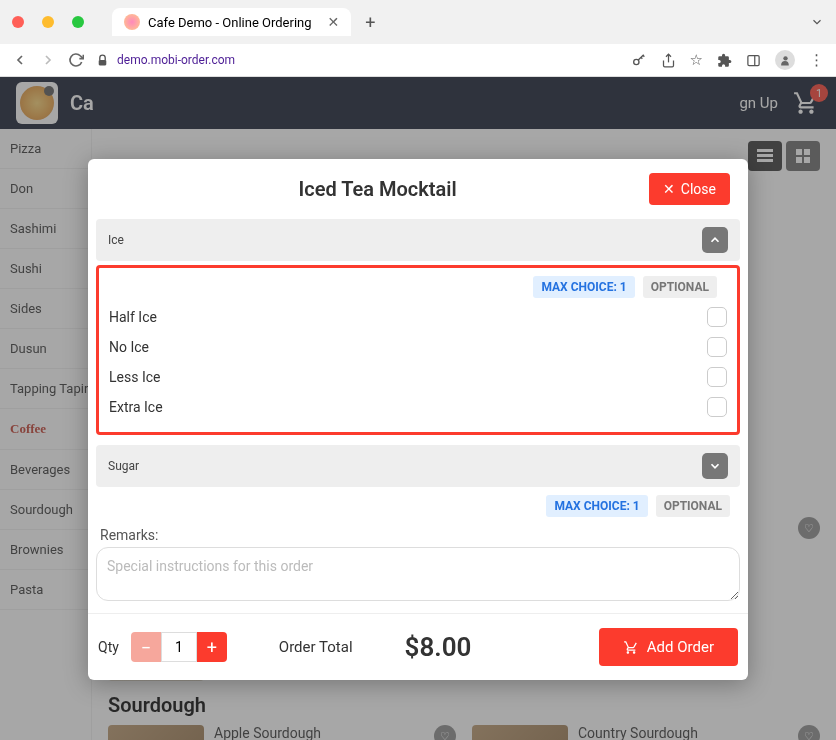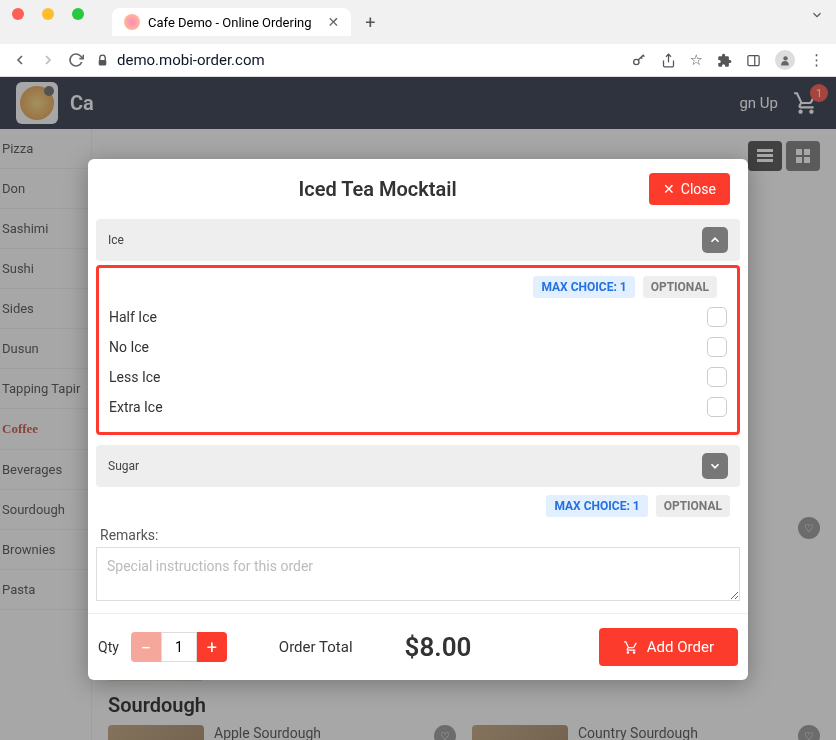--- a/index.html
+++ b/index.html
@@ -1,34 +1,34 @@
 <!DOCTYPE html>
 <html><head>
 <meta charset="utf-8">
 <style>
 * { margin: 0; padding: 0; box-sizing: border-box; font-family: -apple-system, BlinkMacSystemFont, "Segoe UI", Roboto, sans-serif; }
 body { width: 836px; height: 740px; background: #fff; overflow: hidden; position: relative; }
 
 
 .browser-chrome { background: #fff; border-bottom: 1px solid #ddd; }
-.window-controls { display: flex; align-items: flex-start; padding: 8px 12px; gap: 18px; background: #f1f1f1; }
+.window-controls { display: flex; align-items: center; padding: 8px 12px; gap: 18px; background: #f1f1f1; }
 .window-dot { width: 12px; height: 12px; border-radius: 50%; }
 .dot-red { background: #ff5f57; }
 .dot-yellow { background: #febc2e; }
 .dot-green { background: #28c840; }
 .tabs-row { display: flex; align-items: center; flex: 1; margin-left: 10px; gap: 8px;}
 .browser-tab { display: flex; align-items: center; gap: 8px; background: #fff; padding: 6px 12px; border-radius: 8px 8px 0 0; font-size: 13px; }
 .tab-favicon { width: 16px; height: 16px; border-radius: 50%; background: radial-gradient(circle,#f8b 0,#fc8 100%); }
 .tab-close { color: #666; font-size: 14px; margin-left: 8px; }
 .new-tab { color: #555; font-size: 18px; padding: 0 6px; }
 .chrome-expand { margin-left: auto; color: #555; }
 .toolbar { display: flex; align-items: center; padding: 6px 12px; gap: 12px; background:#fff;}
 .nav-btn { color: #666; font-size: 16px; }
 .nav-btn.disabled { color: #bbb; }
-.url-bar { display: flex; align-items: center; flex: 1; gap: 8px; font-size: 15px; color: #0f172a; }
+.url-bar { display: flex; align-items: center; flex: 1; gap: 8px; font-size: 12px; color: #4c1d95; }
 .lock-icon { color: #555; }
 .toolbar-icons { display: flex; gap: 14px; color: #555; font-size: 15px; align-items:center;}
 .account-icon{width:20px;height:20px;border-radius:50%;background:#ddd;display:flex;align-items:center;justify-content:center;font-size:12px;color:#666;}
 
 
 .app-body{position:relative;height:676px;}
 .app-header { background: #0f172a; color: #fff; display: flex; align-items: center; padding: 21px 16px; height:52px;}
 .logo { width: 42px; height: 42px; border-radius: 6px; background: #fff; position:relative; margin-right:12px;}
 .logo-inner{position:absolute;inset:4px;border-radius:50%;background:radial-gradient(circle,#f8d070 0,#e8a040 60%,#d08030 100%);}
 .logo-dot{position:absolute;top:4px;right:4px;width:10px;height:10px;border-radius:50%;background:#555;}
@@ -37,21 +37,21 @@
 .cart { position: relative; margin-left: 14px; }
 .cart-badge { position: absolute; top: -6px; right: -8px; background: #fc3b2d; color: #fff; border-radius: 50%; width: 18px; height: 18px; font-size: 11px; display: flex; align-items: center; justify-content: center; }
 
 .view-toggle{position:absolute;top:64px;right:16px;display:flex;gap:4px;}
 .view-btn{width:34px;height:30px;background:#333;border-radius:4px;display:flex;align-items:center;justify-content:center;color:#fff;}
 .view-btn.inactive{background:#666;}
 
 
 .main-area{display:flex;height:calc(100% - 52px);}
 .sidebar { width: 92px; background: #fff; border-right: 1px solid #eee; }
-.sidebar-item { padding: 12px 2px; font-size: 13px; color: #333; border-bottom: 1px solid #eee; white-space: nowrap; overflow: hidden; cursor:pointer;}
+.sidebar-item { padding: 12px 10px; font-size: 13px; color: #333; border-bottom: 1px solid #eee; white-space: nowrap; overflow: hidden; cursor:pointer;}
 .sidebar-item.active { color: #c0392b; font-weight: 600; font-family: Liberation Serif, serif; }
 
 
 .content{flex:1;padding:8px 16px;overflow:hidden;}
 .product-row{display:flex;gap:16px;margin-bottom:12px;}
 .product-card{display:flex;gap:10px;flex:1;align-items:flex-start;}
 .product-img{width:96px;height:76px;background:linear-gradient(135deg,#e0c8a0,#c8a878);border-radius:4px;}
 .product-img.lemon{background:linear-gradient(135deg,#f0e8d8,#ddd4c4);position:relative;}
 .product-img.lemon::after{content:"";position:absolute;bottom:8px;left:26px;width:44px;height:28px;border-radius:50%;background:#fff;box-shadow:inset 0 -6px 0 #8a6;}
 .product-img.bread{background:linear-gradient(135deg,#b8956a,#8a6840);}
@@ -72,21 +72,21 @@
 .section-title{font-size:12px;color:#444;}
 .section-toggle{margin-left:auto;width:26px;height:26px;background:#777;border-radius:5px;display:flex;align-items:center;justify-content:center;color:#fff;cursor:pointer;}
 .badges{display:flex;justify-content:flex-end;gap:8px;padding:4px 10px;}
 .badge{font-size:12px;font-weight:700;padding:4px 8px;border-radius:3px;}
 .badge-blue{background:#e1efff;color:#2472e0;}
 .badge-gray{background:#eee;color:#777;}
 .highlight-box{border:3px solid #fc3b2d;border-radius:4px;padding:4px 10px 10px;margin:0 0 10px;}
 .option-row{display:flex;align-items:center;padding:5px 0;font-size:14px;color:#333;}
 .checkbox{margin-left:auto;width:20px;height:20px;border:1px solid #ccc;border-radius:5px;cursor:pointer;}
 .remarks-label{font-size:14px;color:#555;padding:6px 4px 4px;}
-.remarks-input{width:100%;border:1px solid #ddd;border-radius:0;padding:10px;font-size:14px;resize:vertical;min-height:44px;font-family:inherit;}
+.remarks-input{width:100%;border:1px solid #ddd;border-radius:12px;padding:10px;font-size:14px;resize:vertical;min-height:44px;font-family:inherit;}
 .remarks-input::placeholder{color:#bbb;}
 .modal-footer{display:flex;align-items:center;padding:14px 10px;border-top:1px solid #eee;gap:12px;}
 .qty-label{font-size:14px;color:#333;}
 .qty-box{display:flex;align-items:center;}
 .qty-btn{width:30px;height:30px;background:#fc3b2d;color:#fff;display:flex;align-items:center;justify-content:center;font-size:18px;border:none;cursor:pointer;}
 .qty-btn.minus{background:#f6a79c;border-radius:4px 0 0 4px;}
 .qty-btn.plus{border-radius:0 4px 4px 0;}
 .qty-input{width:36px;height:30px;border:1px solid #ddd;text-align:center;font-size:14px;}
 .order-total-label{font-size:15px;color:#333;margin-left:40px;}
 .order-total-val{font-size:26px;font-weight:600;color:#333;margin-left:40px;}

